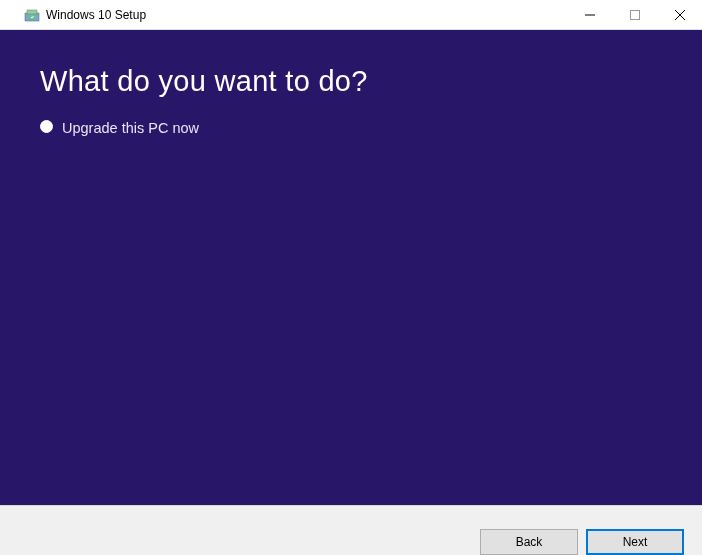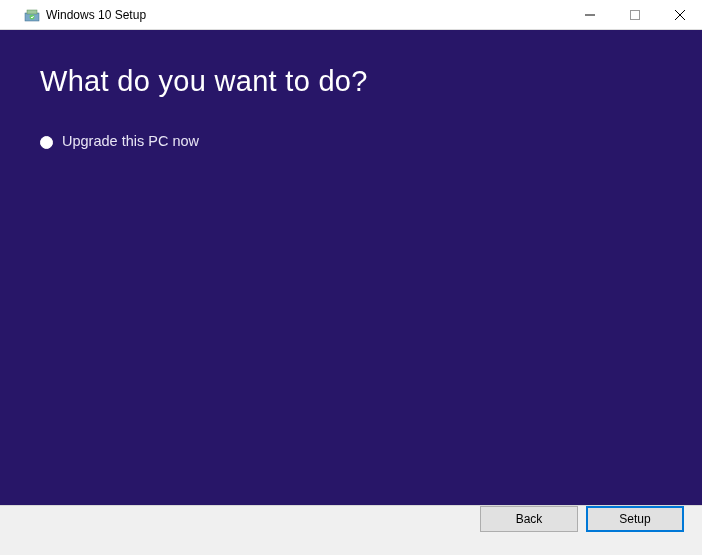--- a/index.html
+++ b/index.html
@@ -63,31 +63,31 @@
       background: #281668;
       height: 475px;
       width: 100%;
       padding: 35px 40px 0 40px;
       color: #fff;
     }
     .heading {
       font-size: 29px;
       font-weight: 300;
       color: #fff;
-      margin-bottom: 35px;
+      margin-bottom: 22px;
       letter-spacing: 0.3px;
     }
     .radio-group {
       display: flex;
       flex-direction: column;
       gap: 14px;
     }
     .radio-option {
       display: flex;
-      align-items: flex-end;
+      align-items: flex-start;
       gap: 9px;
       cursor: pointer;
       font-size: 14.5px;
       color: #e8e5f5;
     }
     .radio-circle {
       width: 13px;
       height: 13px;
       border-radius: 50%;
       border: 1.5px solid #fff;
@@ -101,21 +101,21 @@
     .radio-label.focused {
       border: 1px dotted #b8b0d8;
       padding: 0 2px;
       margin-left: -3px;
     }
     .footer {
       height: 50px;
       background: #f0f0f0;
       border-top: 1px solid #d8d8d8;
       display: flex;
-      align-items: flex-start;
+      align-items: flex-end;
       justify-content: flex-end;
       padding-right: 18px;
       gap: 8px;
     }
     .btn {
       width: 98px;
       height: 26px;
       background: #e1e1e1;
       border: 1px solid #adadad;
       font-size: 12px;
@@ -166,14 +166,14 @@
   <div class="radio-group">
     <div class="radio-option">
       <span class="radio-circle filled"></span>
       <span class="radio-label">Upgrade this PC now</span>
     </div>
   </div>
 </div>
 
 <div class="footer">
   <button class="btn">Back</button>
-  <button class="btn primary">Setup</button>
+  <button class="btn primary">Next</button>
 </div>
 
 </body></html>

